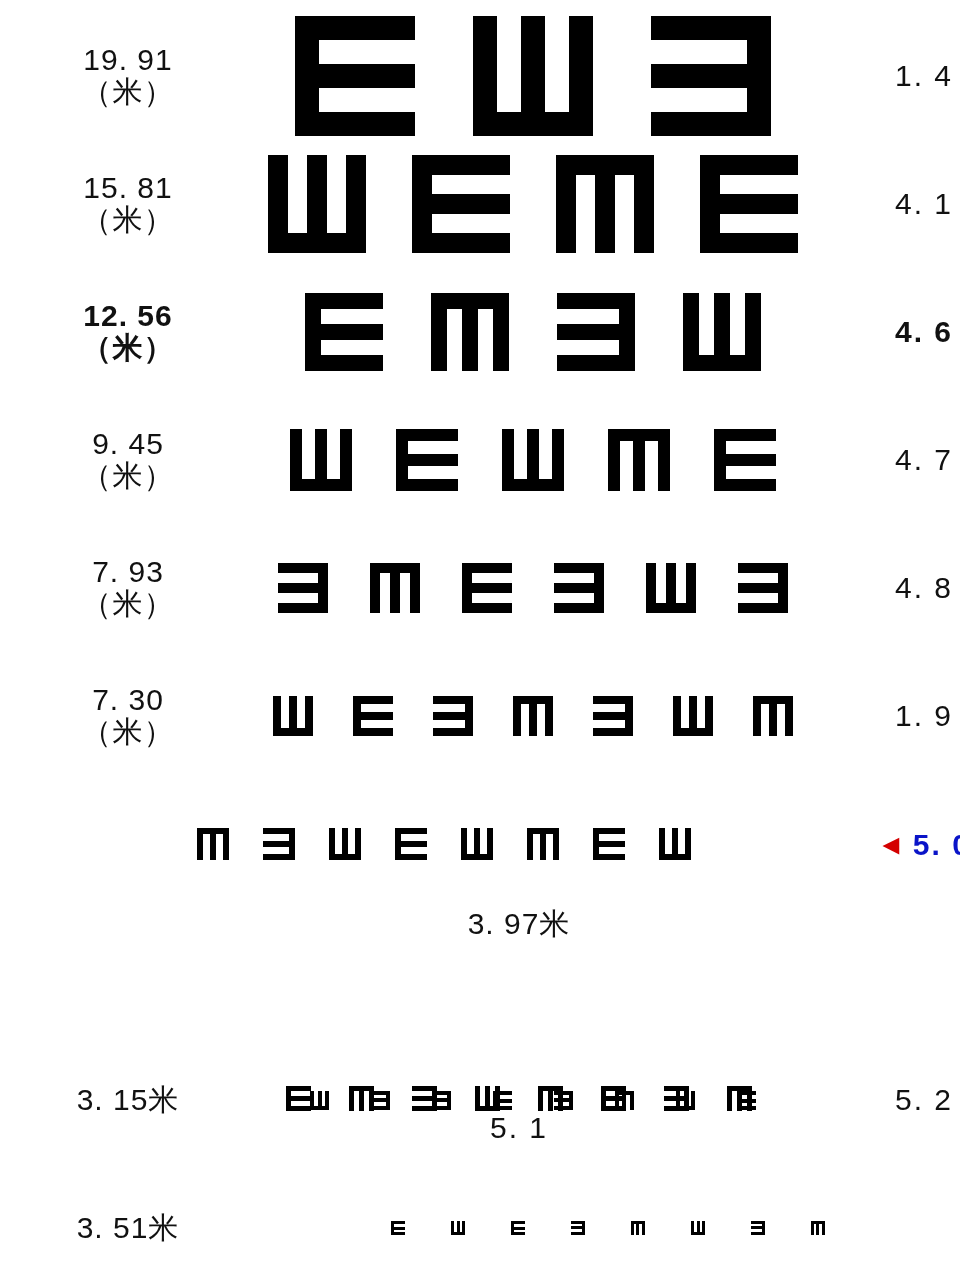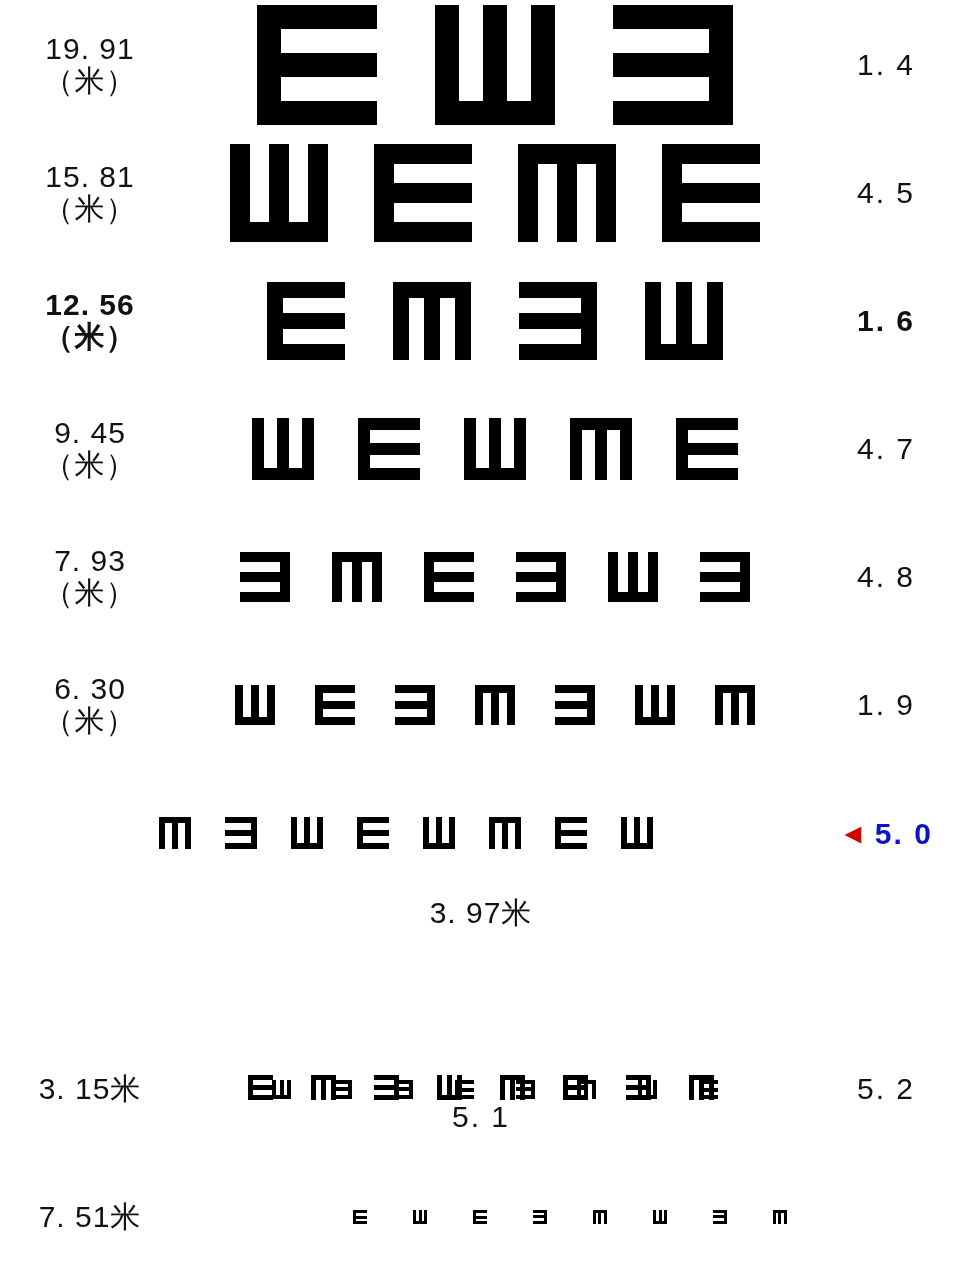--- a/index.html
+++ b/index.html
@@ -12,21 +12,22 @@
     height: 1280px;
     font-family: "Liberation Sans", sans-serif;
     color: #000000;
     overflow: hidden;
   }
   #chart {
     position: relative;
     width: 880px;
     height: 1280px;
     box-sizing: border-box;
-    padding: 1px;
+    padding: 12px;
+    margin-left: 27px;
   }
   .row {
     display: flex;
     align-items: center;
     width: 960px;
     box-sizing: border-box;
   }
   .left {
     width: 178px;
     flex: 0 0 178px;
@@ -158,21 +159,21 @@
           <i class="a3" style="width: 98px; height: 20px;"></i>
         </span>
         <span class="e rot0" style="width: 98px; height: 98px;">
           <i class="sp" style="width: 20px;"></i>
           <i class="a1" style="width: 98px; height: 20px;"></i>
           <i class="a2" style="width: 98px; height: 20px; top: 39px;"></i>
           <i class="a3" style="width: 98px; height: 20px;"></i>
         </span>
       </div>
       <div class="right"><span class="right-inner">
-          <span>4. 5</span>
+          <span>4. 1</span>
         </span></div>
     </div>
     <div class="row" style="height: 128px; font-weight: bold;">
       <div class="left"><span class="left-inner"><span style="white-space: pre-line;">12. 56
 （米）</span></span></div>
       <div class="opt" style="gap: 48px;">
         <span class="e rot0" style="width: 78px; height: 78px;">
           <i class="sp" style="width: 16px;"></i>
           <i class="a1" style="width: 78px; height: 16px;"></i>
           <i class="a2" style="width: 78px; height: 16px; top: 31px;"></i>
@@ -191,21 +192,21 @@
           <i class="a3" style="width: 78px; height: 16px;"></i>
         </span>
         <span class="e rot270" style="width: 78px; height: 78px;">
           <i class="sp" style="width: 16px;"></i>
           <i class="a1" style="width: 78px; height: 16px;"></i>
           <i class="a2" style="width: 78px; height: 16px; top: 31px;"></i>
           <i class="a3" style="width: 78px; height: 16px;"></i>
         </span>
       </div>
       <div class="right"><span class="right-inner">
-          <span>1. 6</span>
+          <span>4. 6</span>
         </span></div>
     </div>
     <div class="row" style="height: 128px;">
       <div class="left"><span class="left-inner"><span style="white-space: pre-line;">9. 45
 （米）</span></span></div>
       <div class="opt" style="gap: 44px;">
         <span class="e rot270" style="width: 62px; height: 62px;">
           <i class="sp" style="width: 12px;"></i>
           <i class="a1" style="width: 62px; height: 12px;"></i>
           <i class="a2" style="width: 62px; height: 12px; top: 25px;"></i>
@@ -279,21 +280,21 @@
           <i class="a1" style="width: 50px; height: 10px;"></i>
           <i class="a2" style="width: 50px; height: 10px; top: 20px;"></i>
           <i class="a3" style="width: 50px; height: 10px;"></i>
         </span>
       </div>
       <div class="right"><span class="right-inner">
           <span>4. 8</span>
         </span></div>
     </div>
     <div class="row" style="height: 128px;">
-      <div class="left"><span class="left-inner"><span style="white-space: pre-line;">6. 30
+      <div class="left"><span class="left-inner"><span style="white-space: pre-line;">7. 30
 （米）</span></span></div>
       <div class="opt" style="gap: 40px;">
         <span class="e rot270" style="width: 40px; height: 40px;">
           <i class="sp" style="width: 8px;"></i>
           <i class="a1" style="width: 40px; height: 8px;"></i>
           <i class="a2" style="width: 40px; height: 8px; top: 16px;"></i>
           <i class="a3" style="width: 40px; height: 8px;"></i>
         </span>
         <span class="e rot0" style="width: 40px; height: 40px;">
           <i class="sp" style="width: 8px;"></i>
@@ -498,21 +499,21 @@
           <i class="a1" style="width: 19px; height: 4px;"></i>
           <i class="a2" style="width: 19px; height: 4px; top: 8px;"></i>
           <i class="a3" style="width: 19px; height: 4px;"></i>
         </span>
       </div>
       <div class="right"><span class="right-inner">
           <span>5. 2</span>
         </span></div>
     </div>
     <div class="row" style="height: 128px;">
-      <div class="left"><span class="left-inner"><span style="white-space: pre-line;">7. 51米</span></span></div>
+      <div class="left"><span class="left-inner"><span style="white-space: pre-line;">3. 51米</span></span></div>
       <div class="opt" style="gap: 46px;">
         <span class="e rot0" style="width: 14px; height: 14px;">
           <i class="sp" style="width: 3px;"></i>
           <i class="a1" style="width: 14px; height: 3px;"></i>
           <i class="a2" style="width: 14px; height: 3px; top: 6px;"></i>
           <i class="a3" style="width: 14px; height: 3px;"></i>
         </span>
         <span class="e rot270" style="width: 14px; height: 14px;">
           <i class="sp" style="width: 3px;"></i>
           <i class="a1" style="width: 14px; height: 3px;"></i>

